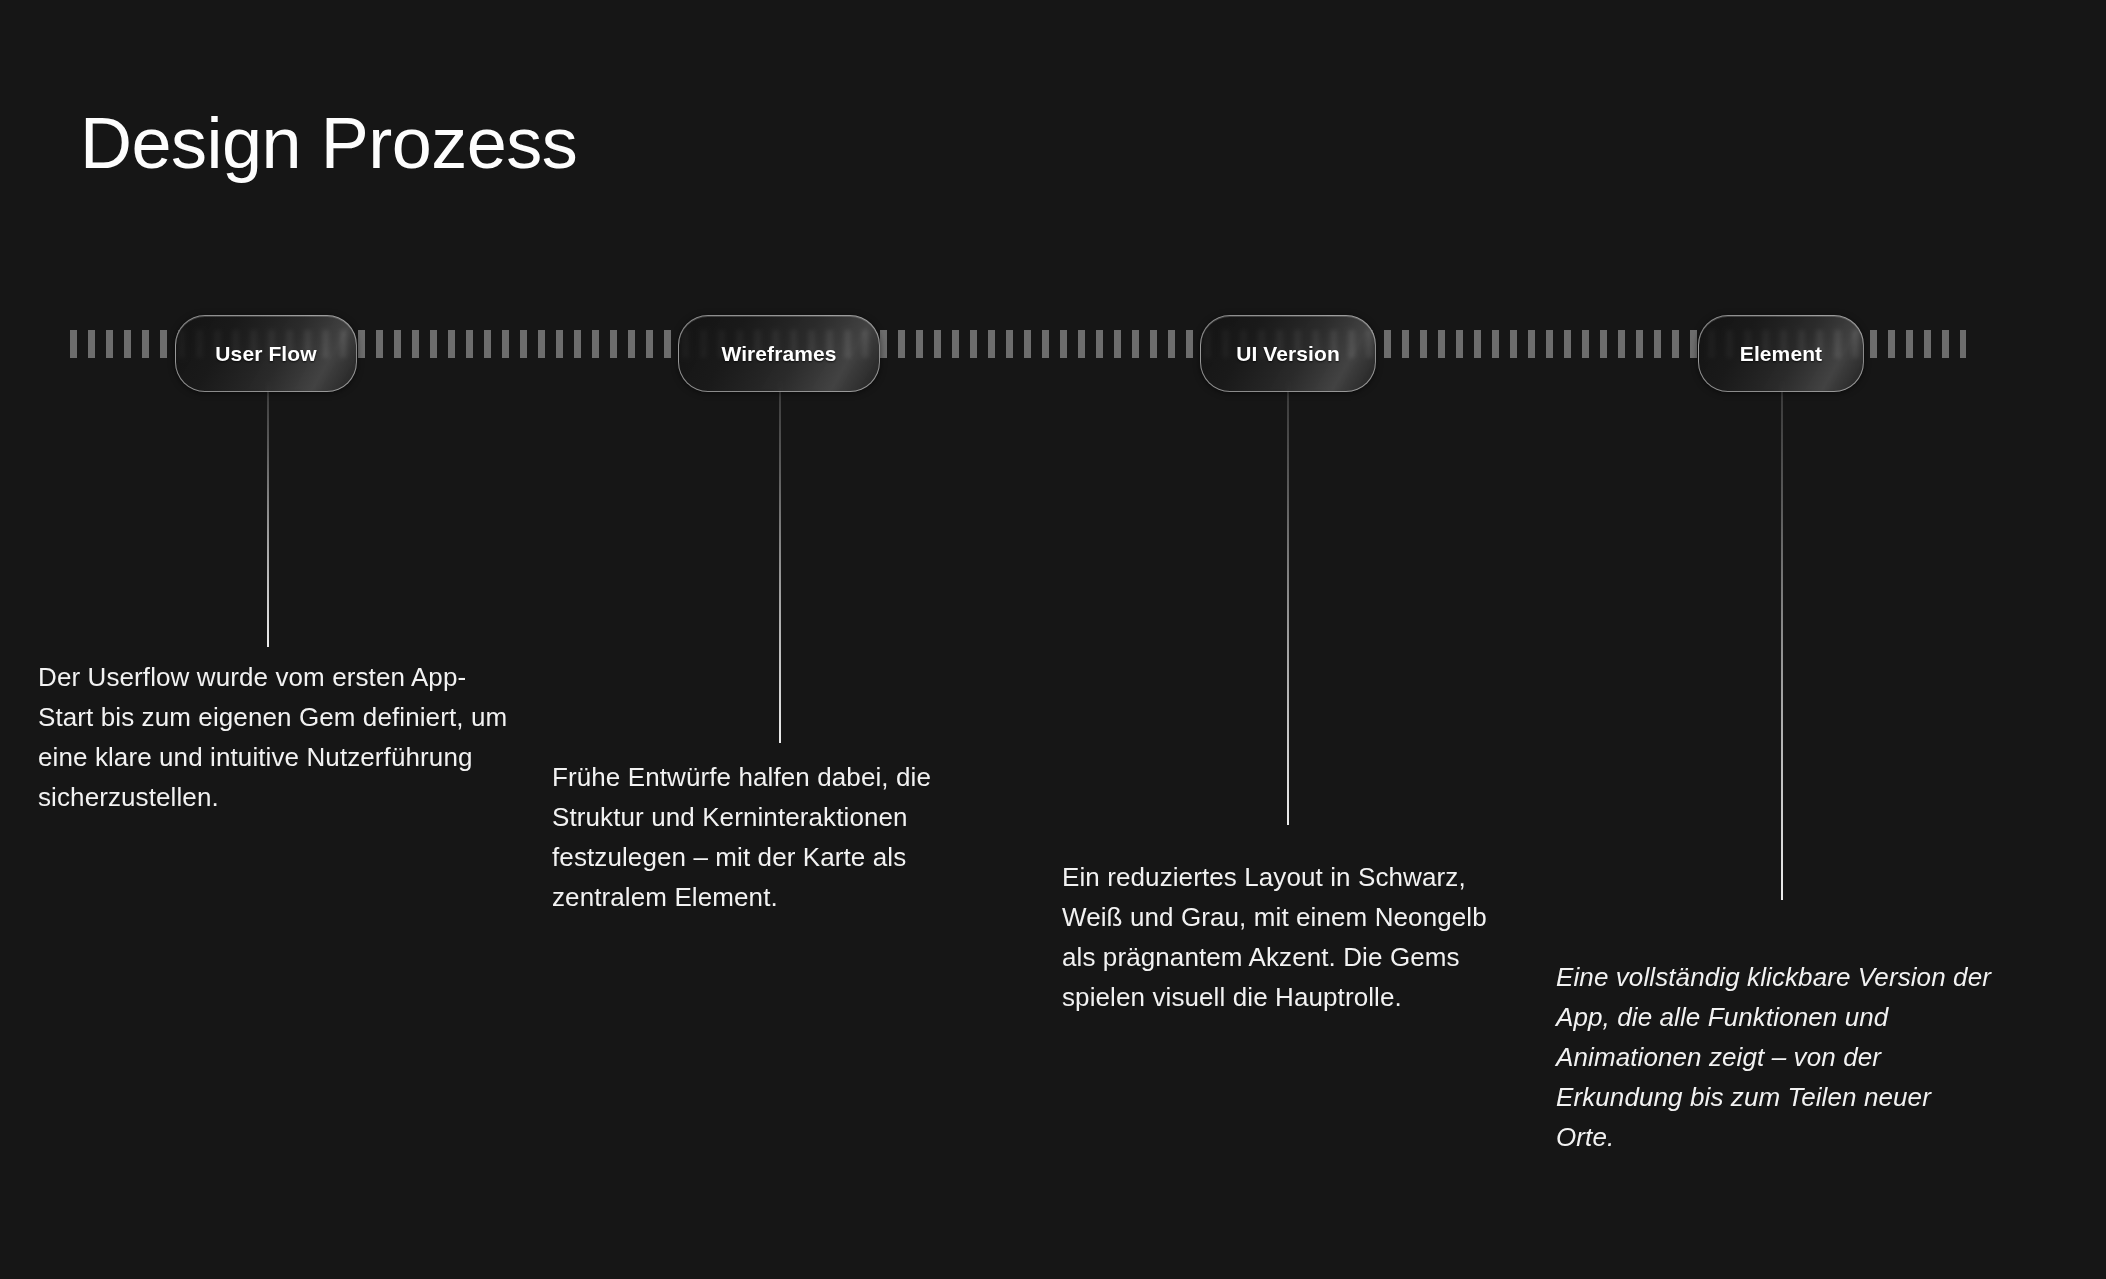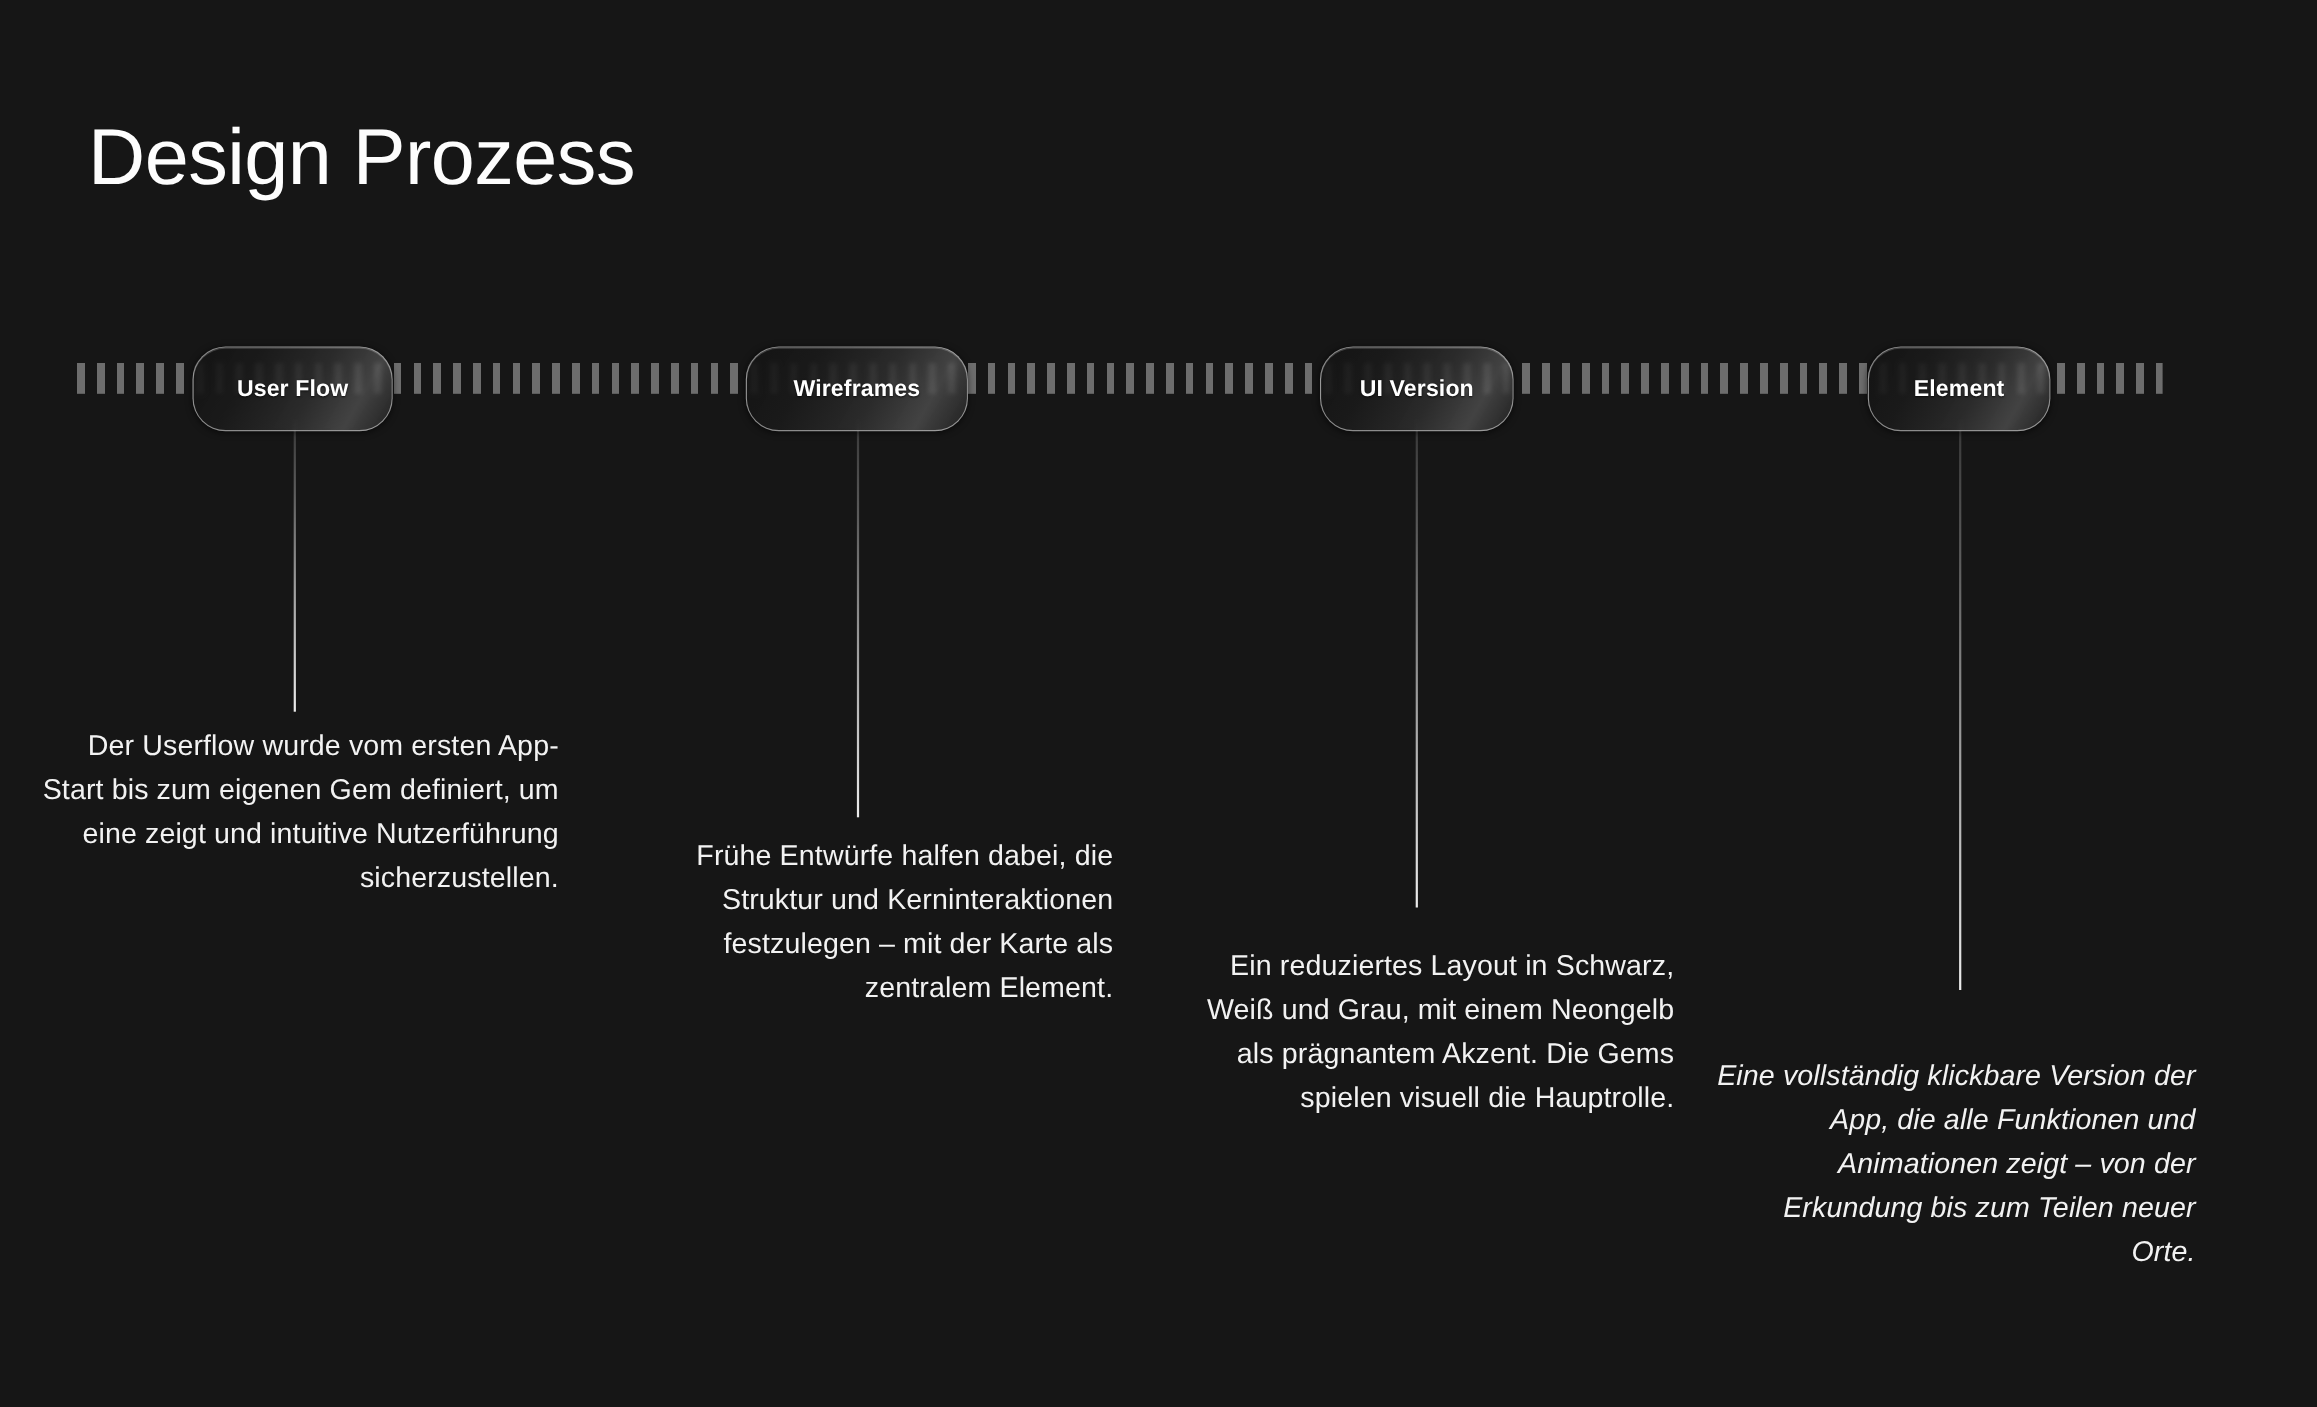--- a/index.html
+++ b/index.html
@@ -1,15 +1,15 @@
 <!DOCTYPE html>
 <html><head>
 <meta charset="utf-8">
 <style>
-  * { box-sizing: border-box; margin: 0; padding: 0; text-align: right; }
+  * { box-sizing: border-box; margin: 0; padding: 0; }
 
   html, body {
     width: 2106px;
     height: 1279px;
     overflow: hidden;
   }
 
   body {
     background: #161616;
     font-family: "Liberation Sans", sans-serif;
@@ -156,18 +156,18 @@
   <div class="pill pill-1">
     <span class="pill-label">Wireframes</span>
   </div>
   <div class="pill pill-2">
     <span class="pill-label">UI Version</span>
   </div>
   <div class="pill pill-3">
     <span class="pill-label">Element</span>
   </div>
 
-  <p class="desc desc-0">Der Userflow wurde vom ersten App-Start bis zum eigenen Gem definiert, um eine zeigt und intuitive Nutzerführung sicherzustellen.</p>
+  <p class="desc desc-0">Der Userflow wurde vom ersten App-Start bis zum eigenen Gem definiert, um eine klare und intuitive Nutzerführung sicherzustellen.</p>
   <p class="desc desc-2">Ein reduziertes Layout in Schwarz, Weiß und Grau, mit einem Neongelb als prägnantem Akzent. Die Gems spielen visuell die Hauptrolle.</p>
   <p class="desc desc-1">Frühe Entwürfe halfen dabei, die Struktur und Kerninteraktionen festzulegen – mit der Karte als zentralem Element.</p>
   <p class="desc desc-3">Eine vollständig klickbare Version der App, die alle Funktionen und Animationen zeigt – von der Erkundung bis zum Teilen neuer Orte.</p>
 
 </div>
 
 </body></html>

